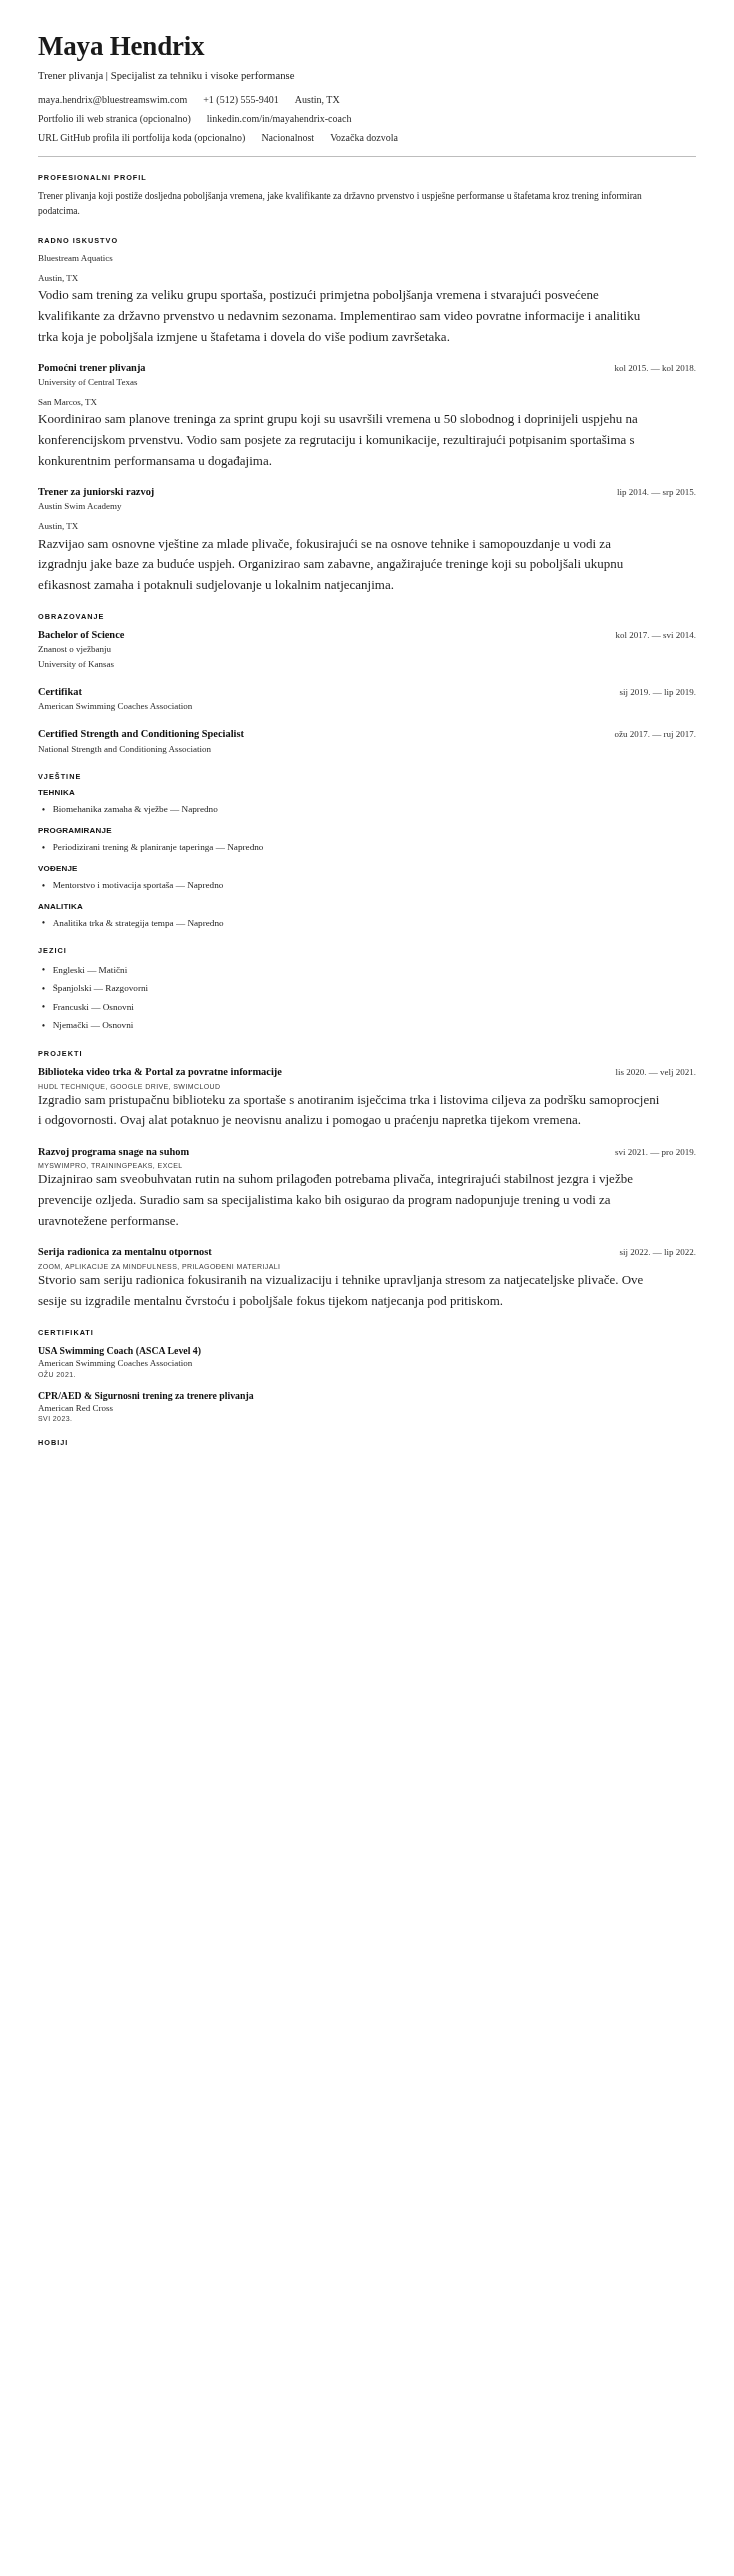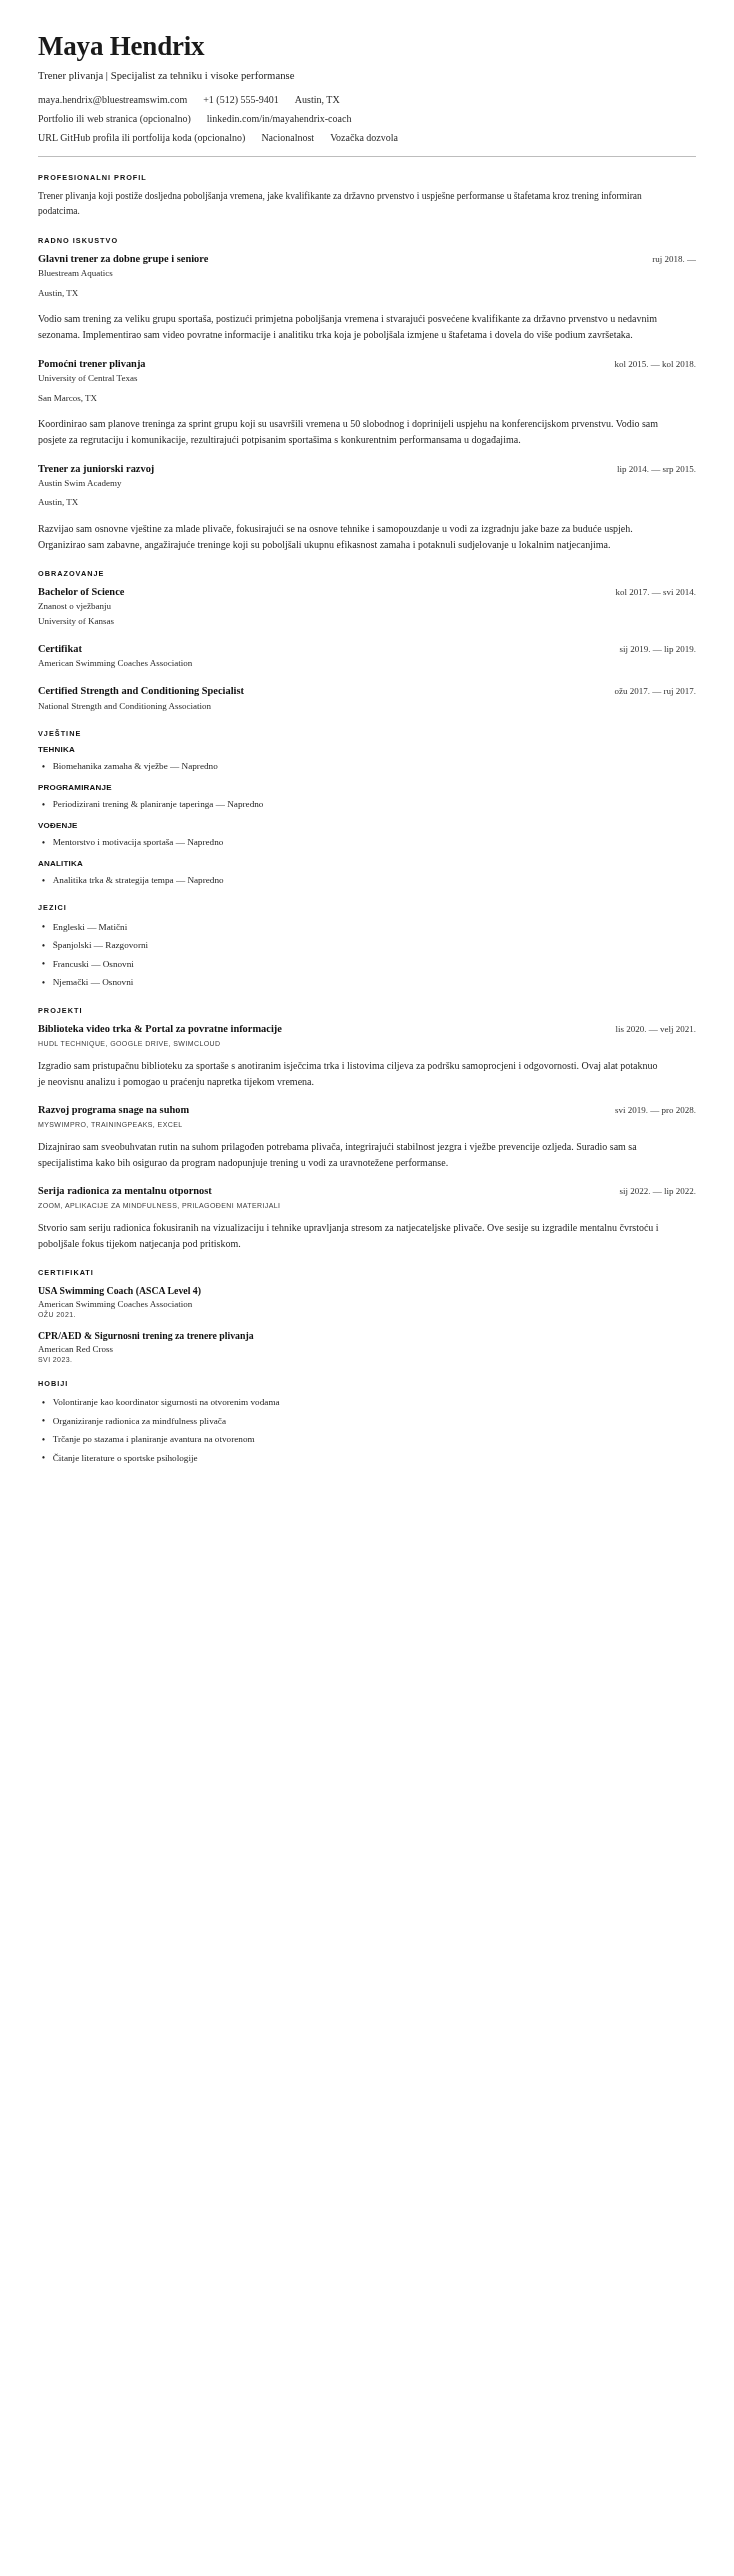--- a/index.html
+++ b/index.html
@@ -96,24 +96,23 @@
     margin-top: 1.2px;
     line-height: 1.5;
   }
   .entry-loc {
     font-size: 9px;
     color: #2b2b2b;
     margin-top: 6.1px;
     line-height: 1.5;
   }
   .entry-desc {
-    font-size: 10px;
+    font-size: 13px;
     line-height: 1.6;
     color: #1f1f1f;
-    margin-top: 11px;
     max-width: 624px;
   }
   .entry-meta {
     font-family: "Liberation Sans", sans-serif;
     font-size: 7px;
     letter-spacing: 0.4px;
     text-transform: uppercase;
     color: #3a3a3a;
     margin-top: 3.7px;
   }
@@ -206,24 +205,20 @@
 
   <div class="section">
     <div class="section-title first">PROFESIONALNI PROFIL</div>
     <p class="para">Trener plivanja koji postiže dosljedna poboljšanja vremena, jake kvalifikante za državno prvenstvo i uspješne performanse u štafetama kroz trening informiran podatcima.</p>
   </div>
 
   <div class="section">
     <div class="section-title">RADNO ISKUSTVO</div>
 
     <div class="entry">
-      <div class="entry-head">
-        <div class="entry-title">Glavni trener za dobne grupe i seniore</div>
-        <div class="entry-date">ruj 2018. —</div>
-      </div>
       <div class="entry-sub">Bluestream Aquatics</div>
       <div class="entry-loc">Austin, TX</div>
       <div class="entry-desc">Vodio sam trening za veliku grupu sportaša, postizući primjetna poboljšanja vremena i stvarajući posvećene kvalifikante za državno prvenstvo u nedavnim sezonama. Implementirao sam video povratne informacije i analitiku trka koja je poboljšala izmjene u štafetama i dovela do više podium završetaka.</div>
     </div>
 
     <div class="entry">
       <div class="entry-head">
         <div class="entry-title">Pomoćni trener plivanja</div>
         <div class="entry-date">kol 2015. — kol 2018.</div>
       </div>
@@ -322,21 +317,21 @@
         <div class="entry-title">Biblioteka video trka &amp; Portal za povratne informacije</div>
         <div class="entry-date">lis 2020. — velj 2021.</div>
       </div>
       <div class="entry-meta">HUDL TECHNIQUE, GOOGLE DRIVE, SWIMCLOUD</div>
       <div class="entry-desc">Izgradio sam pristupačnu biblioteku za sportaše s anotiranim isječcima trka i listovima ciljeva za podršku samoprocjeni i odgovornosti. Ovaj alat potaknuo je neovisnu analizu i pomogao u praćenju napretka tijekom vremena.</div>
     </div>
 
     <div class="entry">
       <div class="entry-head">
         <div class="entry-title">Razvoj programa snage na suhom</div>
-        <div class="entry-date">svi 2019. — pro 2028.</div>
+        <div class="entry-date">svi 2021. — pro 2019.</div>
       </div>
       <div class="entry-meta">MYSWIMPRO, TRAININGPEAKS, EXCEL</div>
       <div class="entry-desc">Dizajnirao sam sveobuhvatan rutin na suhom prilagođen potrebama plivača, integrirajući stabilnost jezgra i vježbe prevencije ozljeda. Suradio sam sa specijalistima kako bih osigurao da program nadopunjuje trening u vodi za uravnotežene performanse.</div>
     </div>
 
     <div class="entry">
       <div class="entry-head">
         <div class="entry-title">Serija radionica za mentalnu otpornost</div>
         <div class="entry-date">sij 2022. — lip 2022.</div>
       </div>
@@ -356,22 +351,16 @@
 
     <div class="cert">
       <div class="cert-title">CPR/AED &amp; Sigurnosni trening za trenere plivanja</div>
       <div class="cert-org">American Red Cross</div>
       <div class="cert-date">SVI 2023.</div>
     </div>
   </div>
 
   <div class="section">
     <div class="section-title">HOBIJI</div>
-    <ul class="bullets">
-      <li>Volontiranje kao koordinator sigurnosti na otvorenim vodama</li>
-      <li>Organiziranje radionica za mindfulness plivača</li>
-      <li>Trčanje po stazama i planiranje avantura na otvorenom</li>
-      <li>Čitanje literature o sportske psihologije</li>
-    </ul>
   </div>
 
 </div>
 
 
 </body></html>

